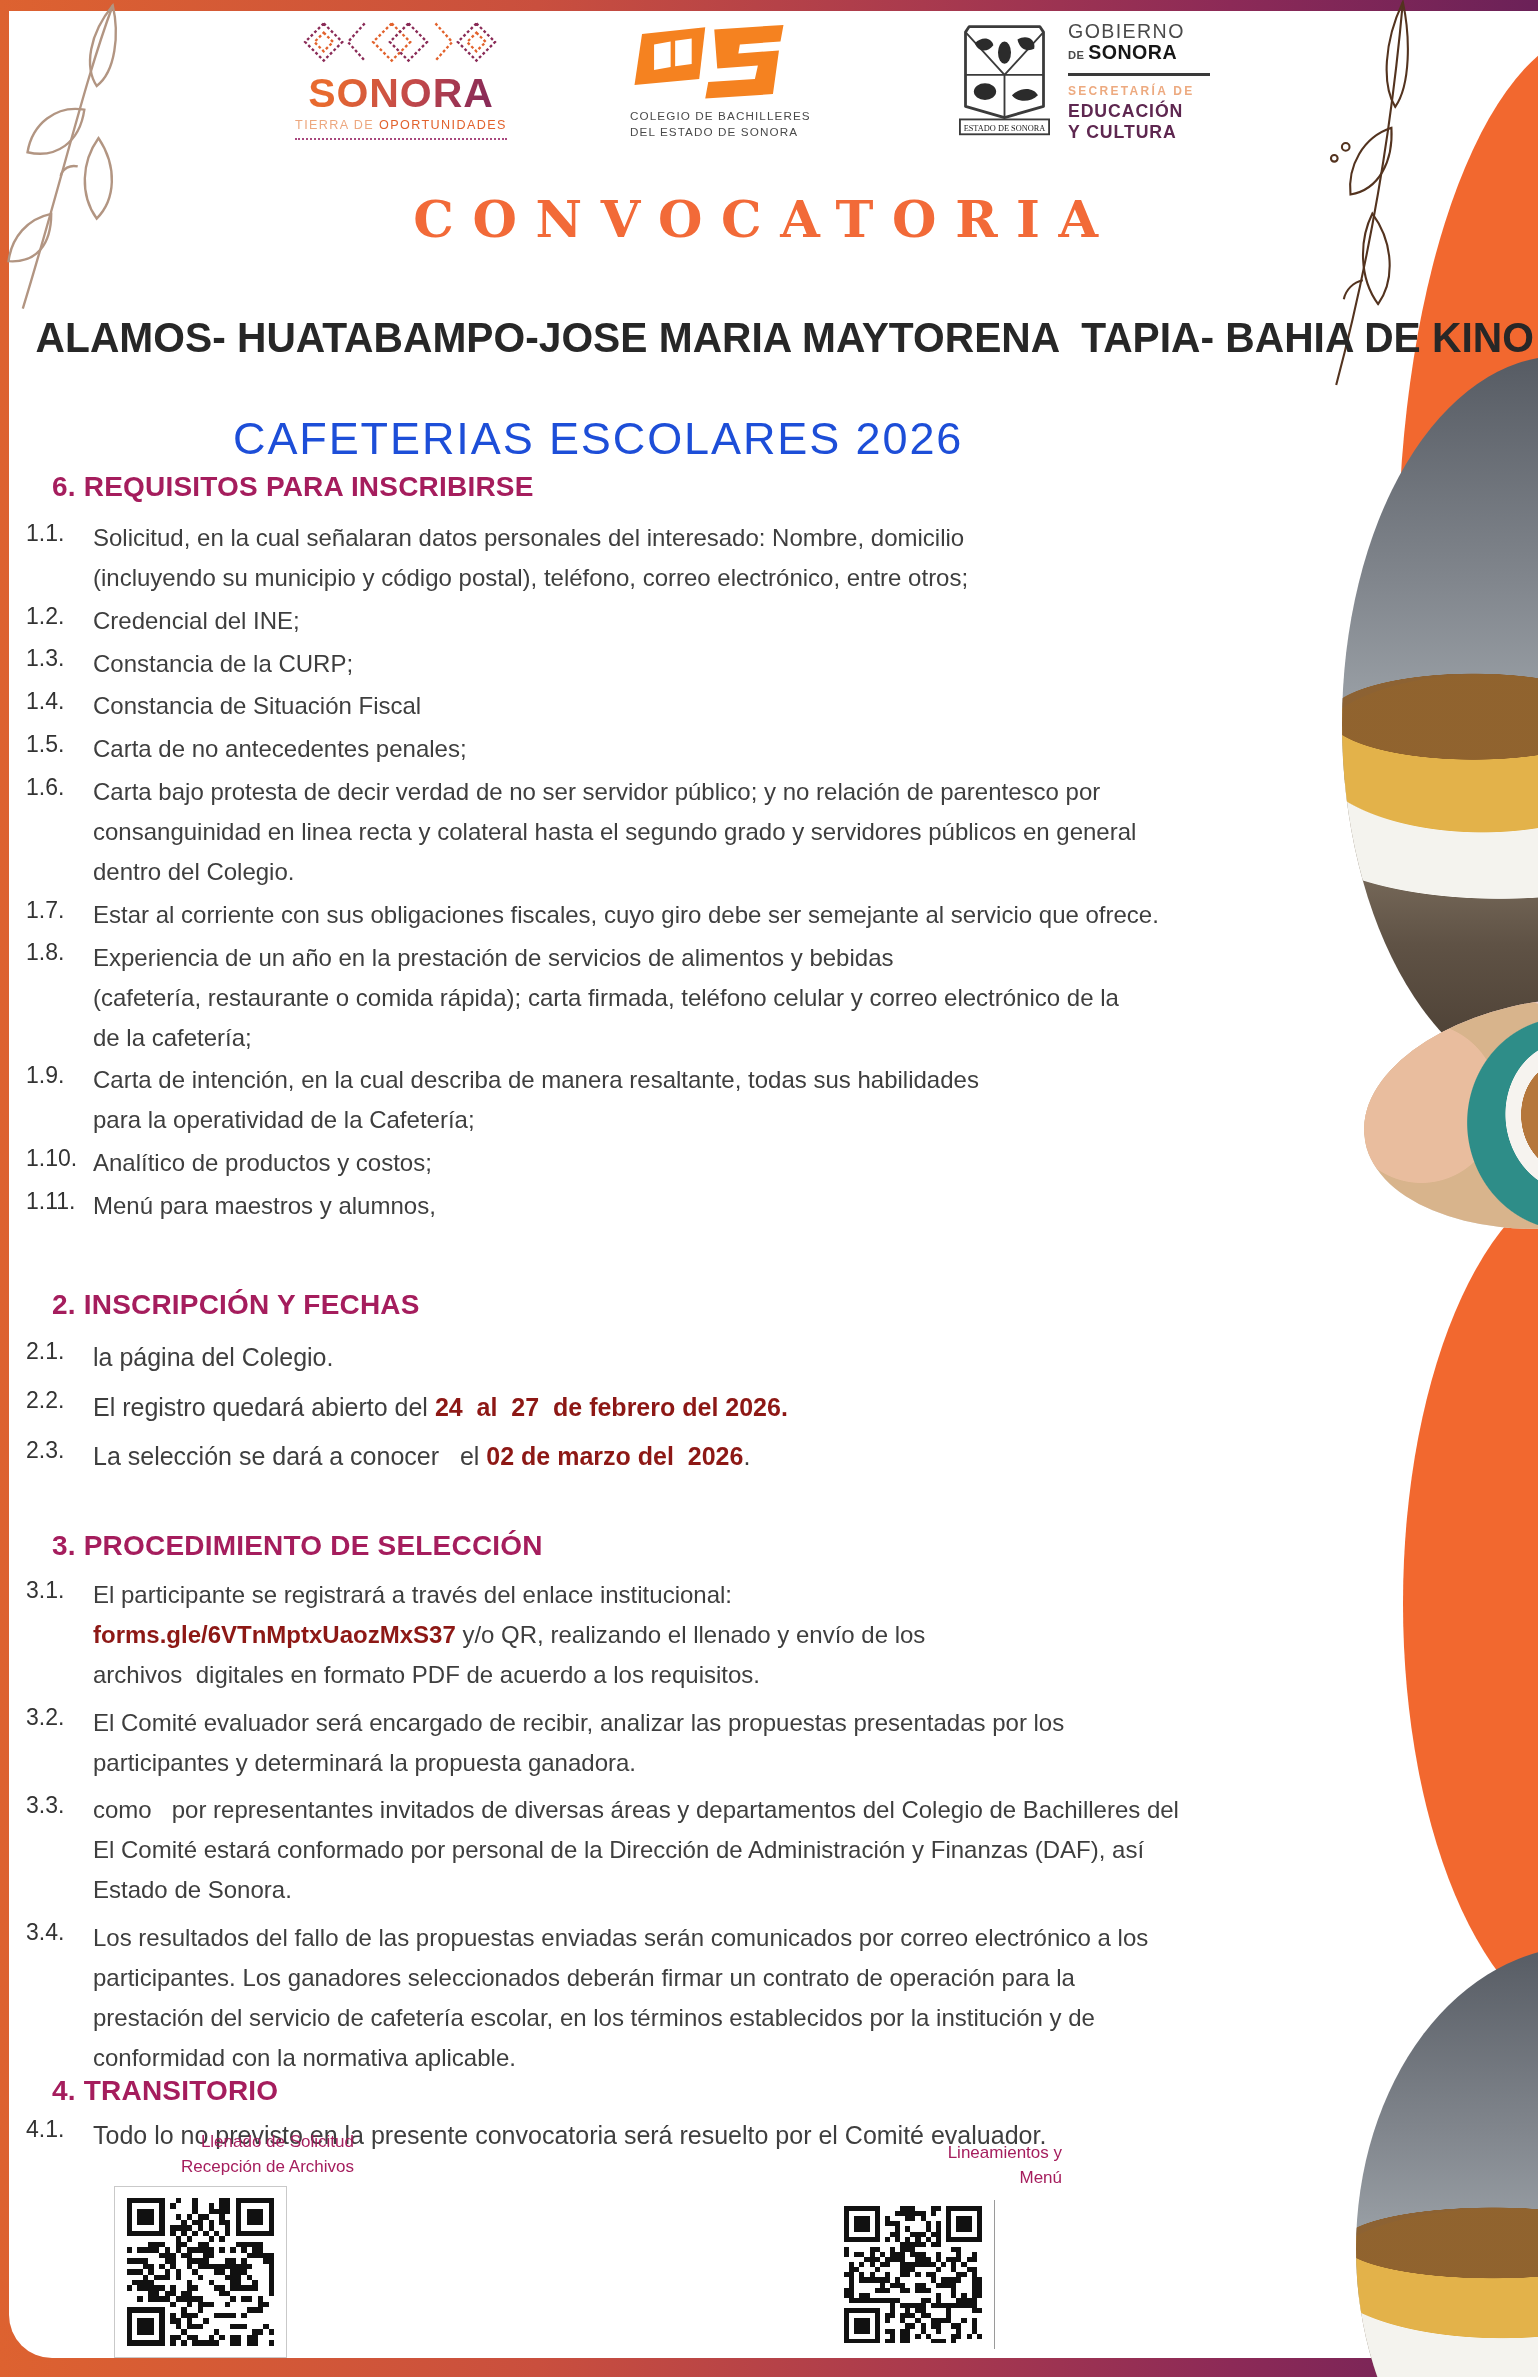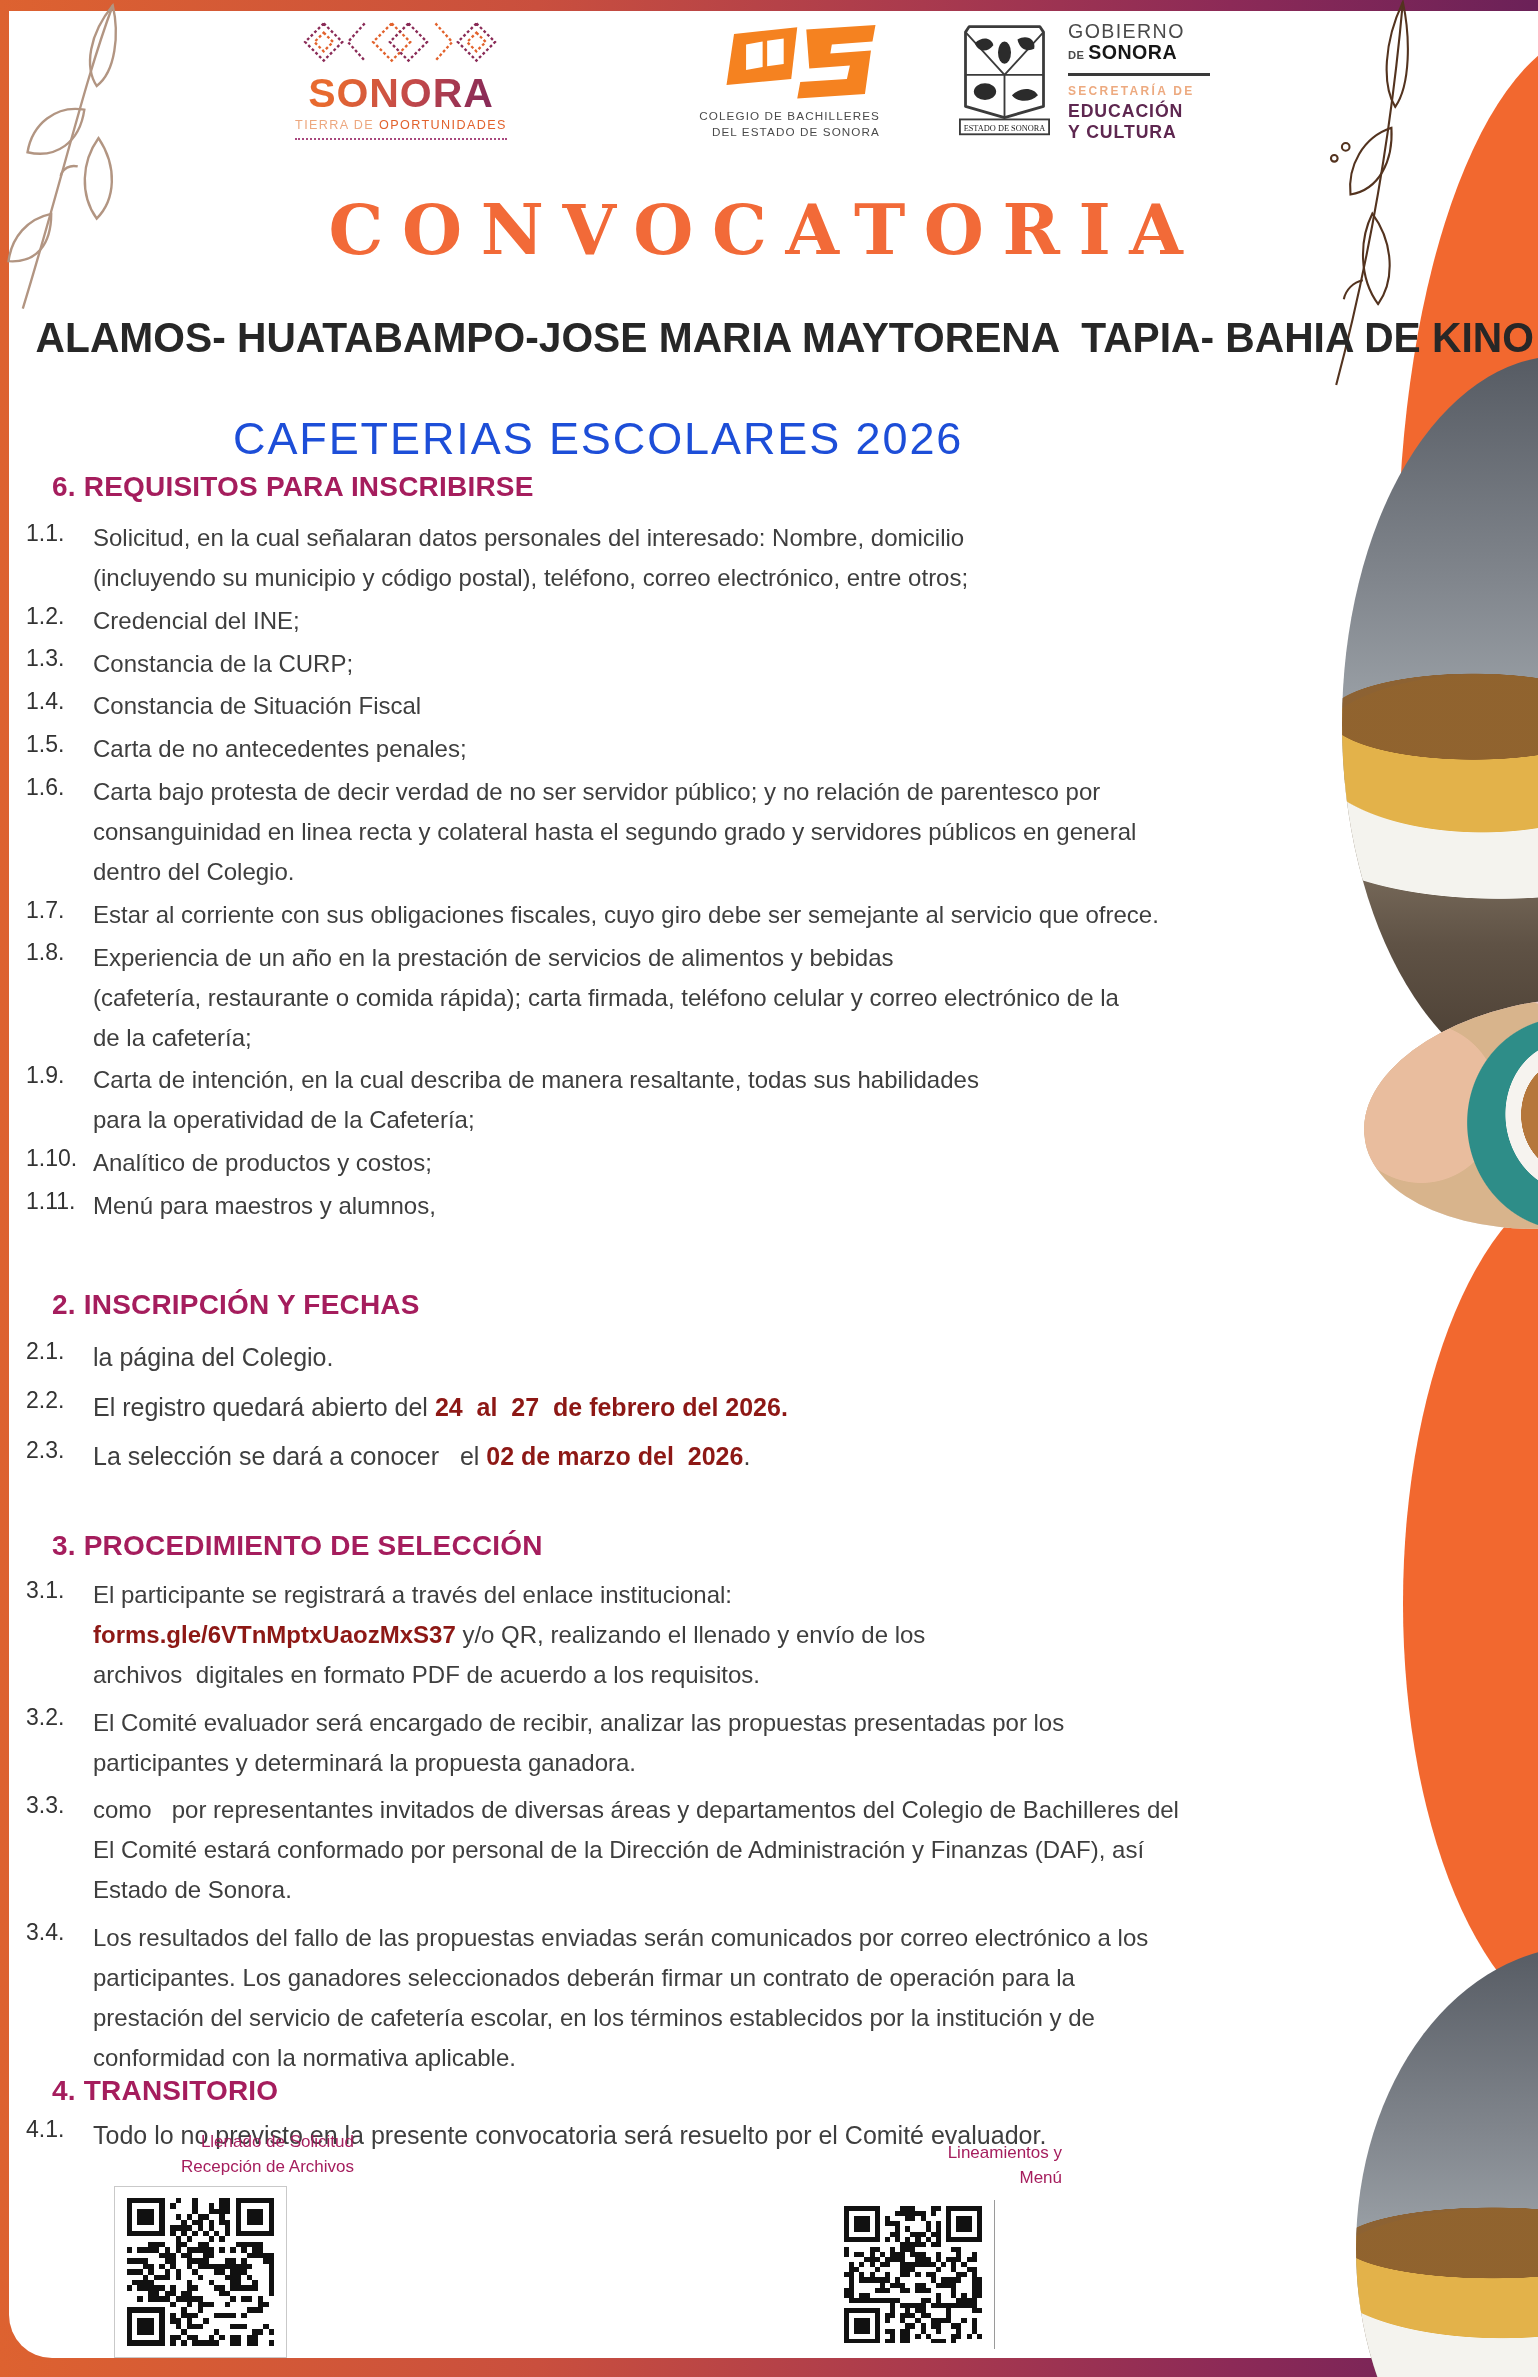--- a/index.html
+++ b/index.html
@@ -45,32 +45,32 @@
   
   .sonora{position:absolute;left:289px;top:15px;width:224px;text-align:center}
   .sonora-name{font-size:41px;font-weight:bold;letter-spacing:0.9px;line-height:43px;color:#B8434C}
   @supports ((-webkit-background-clip:text) or (background-clip:text)){
     .sonora-name{background:linear-gradient(115deg,#E86A2E 20%,#C2484A 55%,#8A2B57 85%);-webkit-background-clip:text;background-clip:text;color:transparent}
   }
   .sonora-tag{display:inline-block;font-size:12.6px;letter-spacing:1.4px;margin-top:1.9px;padding-bottom:5.6px;border-bottom:2.8px dotted #A8487E;white-space:pre}
   .sonora-tag .lt{color:#EDA77E}
   .sonora-tag .bd{color:#E2622C;font-weight:normal}
 
-  .cobach{position:absolute;left:630px;top:22.4px;width:250px;text-align:right}
+  .cobach{position:absolute;left:630px;top:22.4px;width:250px;text-align:left}
   .cobach-text{font-size:11.7px;color:#4A4A4A;letter-spacing:1.1px;line-height:16px;margin-top:4.7px;white-space:pre}
 
   .gob{position:absolute;left:956px;top:20.5px;display:flex;gap:15px;align-items:flex-start}
   .gob-l1{font-size:19.6px;color:#4A4A4A;letter-spacing:1.4px;line-height:21.4px}
   .gob-l2{font-size:19.6px;font-weight:bold;color:#161616;letter-spacing:0.5px;line-height:21.4px}
   .gob-l2 .de{font-size:11.2px;font-weight:bold;color:#4A4A4A}
   .gob-rule{width:142px;height:2.8px;background:#3A3A3A;margin:6.5px 0 8.4px}
   .gob-l3{font-size:12px;color:#EDAA80;letter-spacing:2.3px;font-weight:bold;margin-bottom:2.8px}
   .gob-l4{font-size:17.7px;font-weight:bold;color:#5E2750;letter-spacing:0.9px;line-height:21.4px}
 
-  .title{position:absolute;left:280px;top:189px;width:970px;text-align:center;font-family:"DejaVu Serif","Liberation Serif",serif;font-size:69px;font-weight:bold;color:#F26A38;letter-spacing:18.6px;white-space:pre}
+  .title{position:absolute;left:280px;top:189px;width:970px;text-align:center;font-family:"DejaVu Serif","Liberation Serif",serif;font-size:51px;font-weight:bold;color:#F26A38;letter-spacing:18.6px;white-space:pre}
   .campuses{position:absolute;left:14px;top:314px;width:1440px;text-align:center;font-size:42px;font-weight:bold;color:#272727;white-space:pre;transform:scaleX(.97)}
   .subtitle{position:absolute;left:233px;top:413px;width:1016px;font-size:45px;color:#1d4ed8;letter-spacing:1.9px;white-space:pre}
 
   
   .sec{position:absolute;left:26px;width:1305px}
   .s1{top:471px}.s2{top:1289px}.s3{top:1530px}.s4{top:2075px}
   .sec-heading{font-size:28px;font-weight:bold;color:#A51D5D;margin-left:26px;margin-bottom:15px;letter-spacing:0.2px;line-height:32px}
   .s3 .sec-heading{margin-bottom:13px}
   .s4 .sec-heading{margin-bottom:7.5px}
   .item{display:grid;grid-template-columns:67px 1fr}

